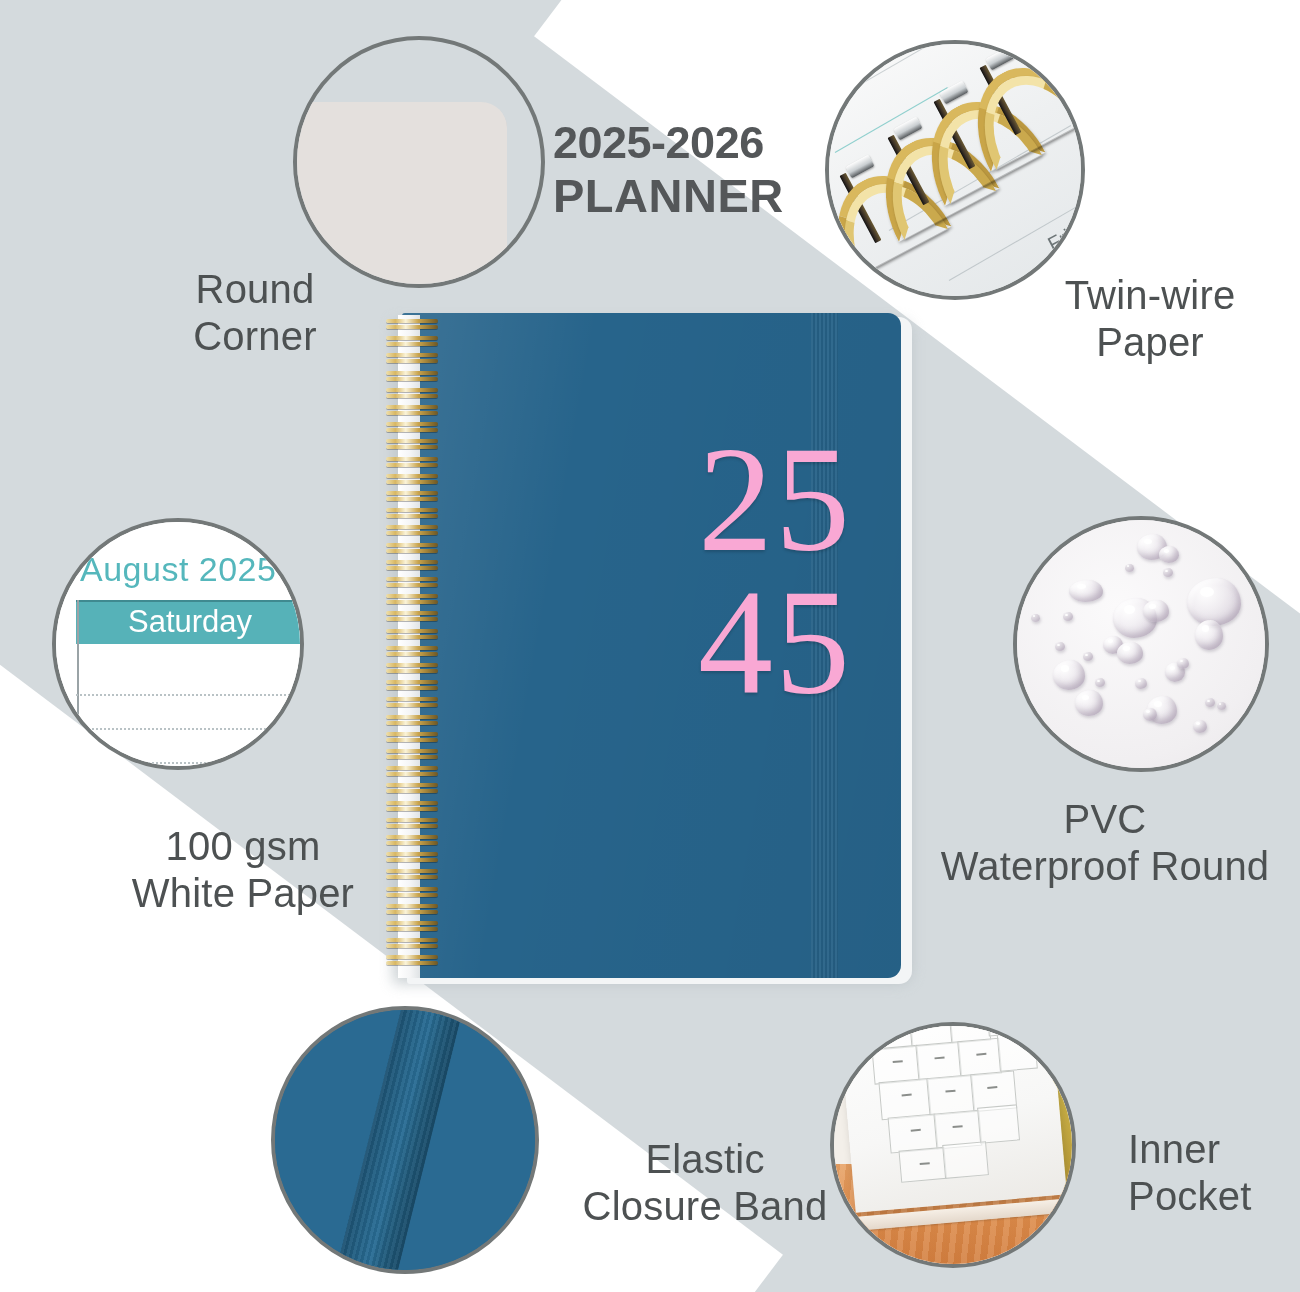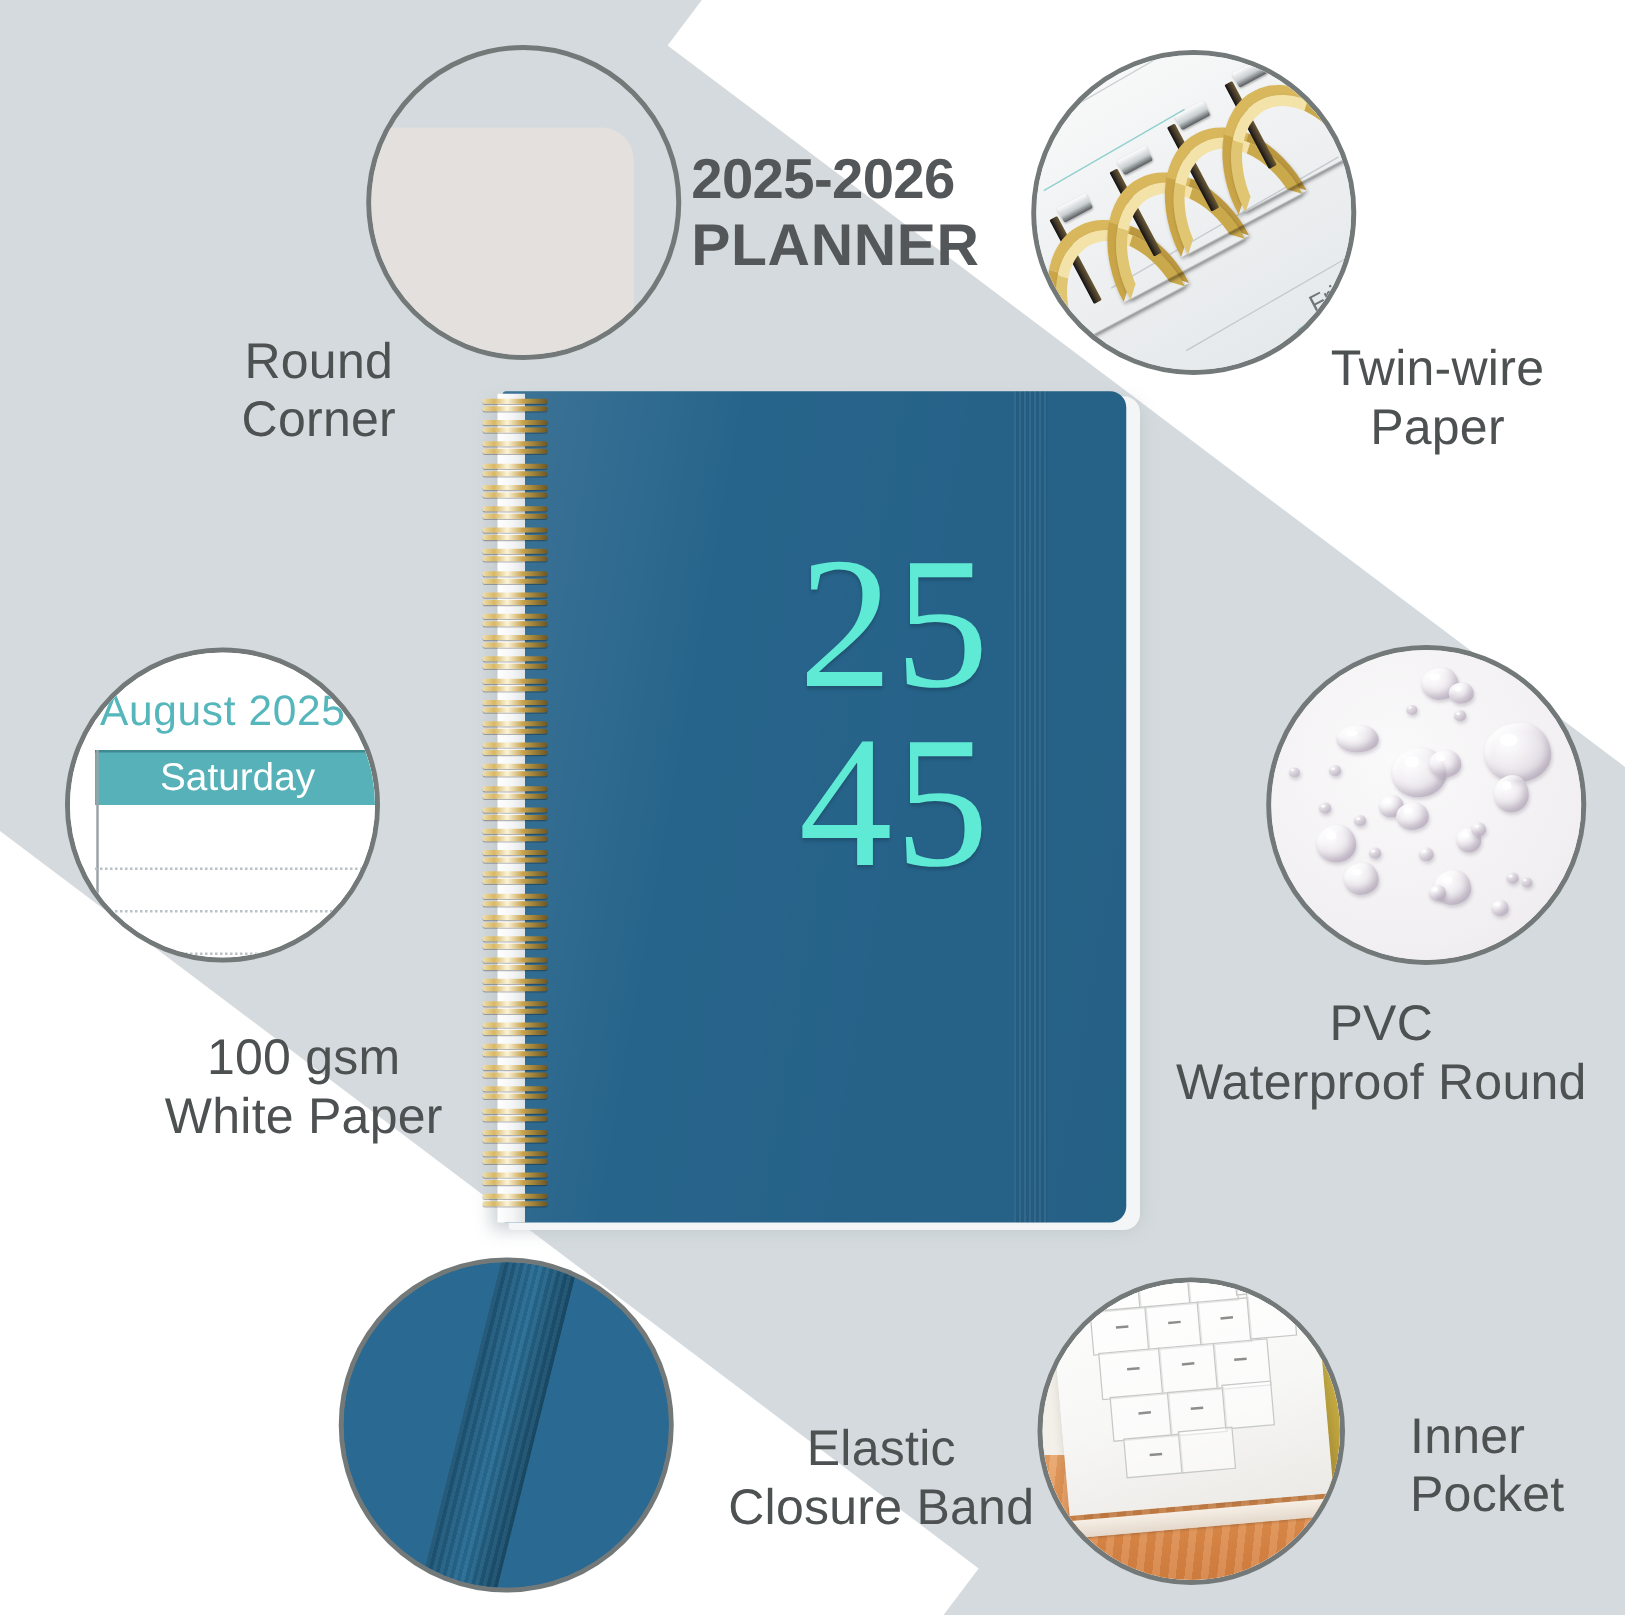--- a/index.html
+++ b/index.html
@@ -158,25 +158,25 @@
   #elastic::after {
     content: "";
     position: absolute;
     inset: 0;
     background: repeating-linear-gradient(90deg, rgba(255,255,255,.05) 0 2px, rgba(0,0,0,.06) 2px 4px);
   }
 
   
   #cover-text {
     position: absolute;
-    left: 164px;
+    left: 150px;
     top: 115px;
     width: 300px;
-    text-align: center;
-    color: #5eead4;
+    text-align: right;
+    color: #f9a8d4;
     font-family: "Liberation Serif", serif;
   }
   .big-year {
     font-size: 150px;
     line-height: 0.95;
     letter-spacing: 2px;
     text-shadow: 0 2px 3px rgba(0,0,0,.18);
   }
   #cover-sub {
     font-family: "Liberation Serif", serif;

